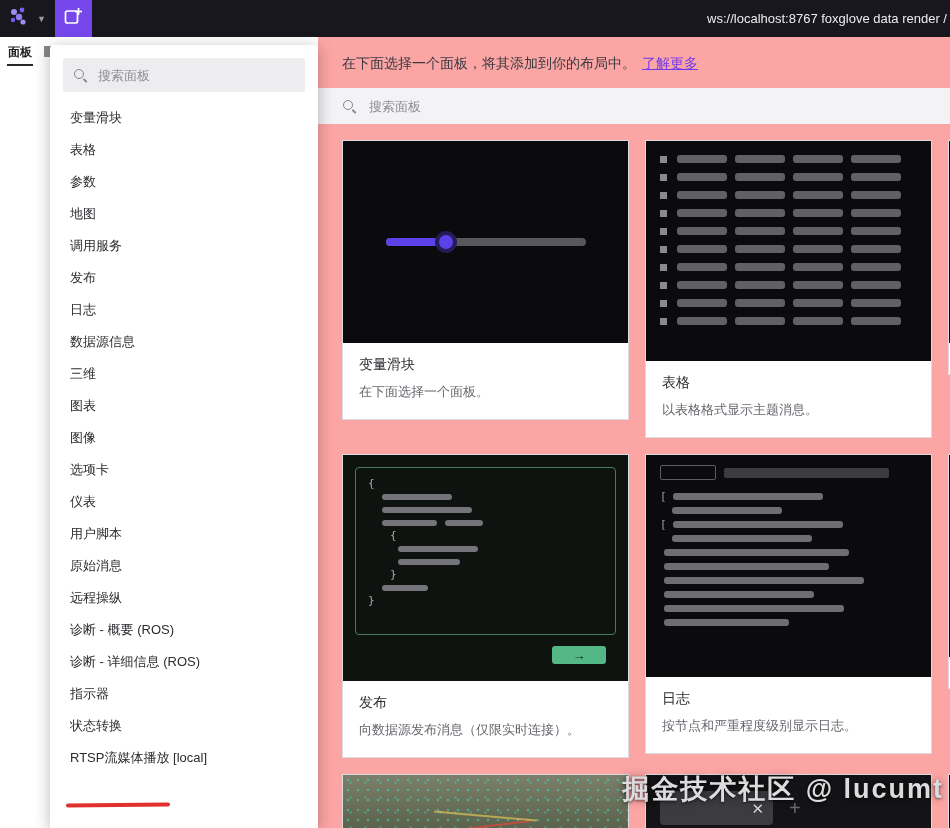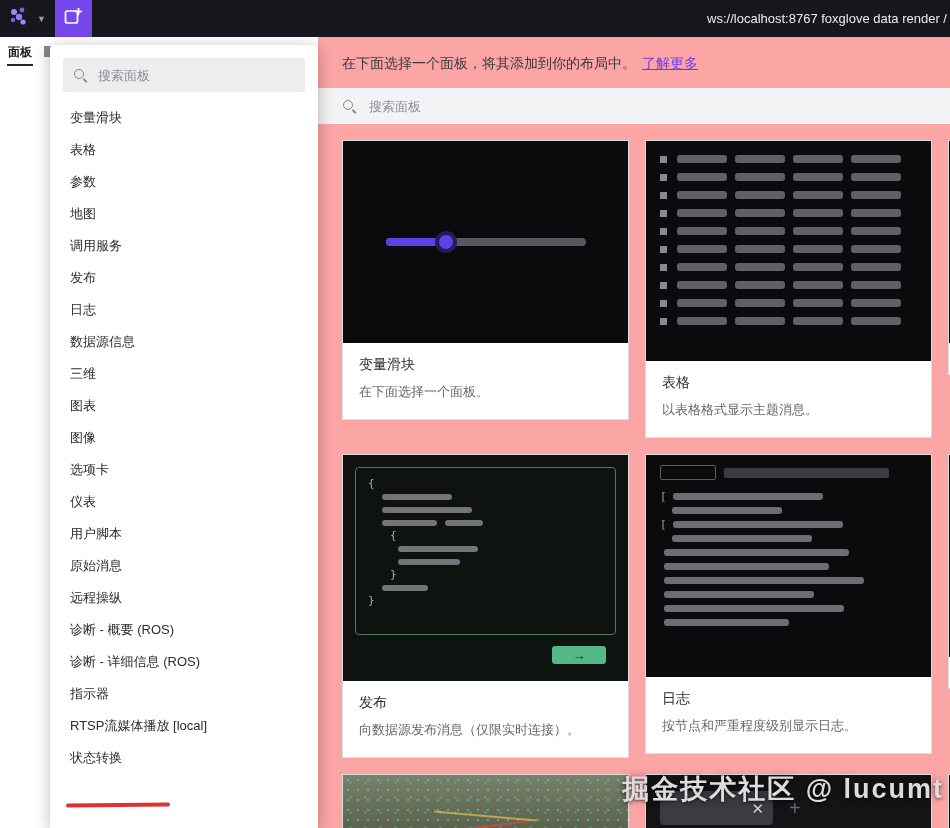--- a/index.html
+++ b/index.html
@@ -396,21 +396,21 @@
       <div class="menu-item">图表</div>
       <div class="menu-item">图像</div>
       <div class="menu-item">选项卡</div>
       <div class="menu-item">仪表</div>
       <div class="menu-item">用户脚本</div>
       <div class="menu-item">原始消息</div>
       <div class="menu-item">远程操纵</div>
       <div class="menu-item">诊断 - 概要 (ROS)</div>
       <div class="menu-item">诊断 - 详细信息 (ROS)</div>
       <div class="menu-item">指示器</div>
+      <div class="menu-item">状态转换</div>
       <div class="menu-item">RTSP流媒体播放 [local]</div>
-      <div class="menu-item">状态转换</div>
     </div>
     <div class="annotation"></div>
   </div>
 
   <div class="watermark">掘金技术社区 @ lucumt</div>
 
 </div>
 
 </body></html>

